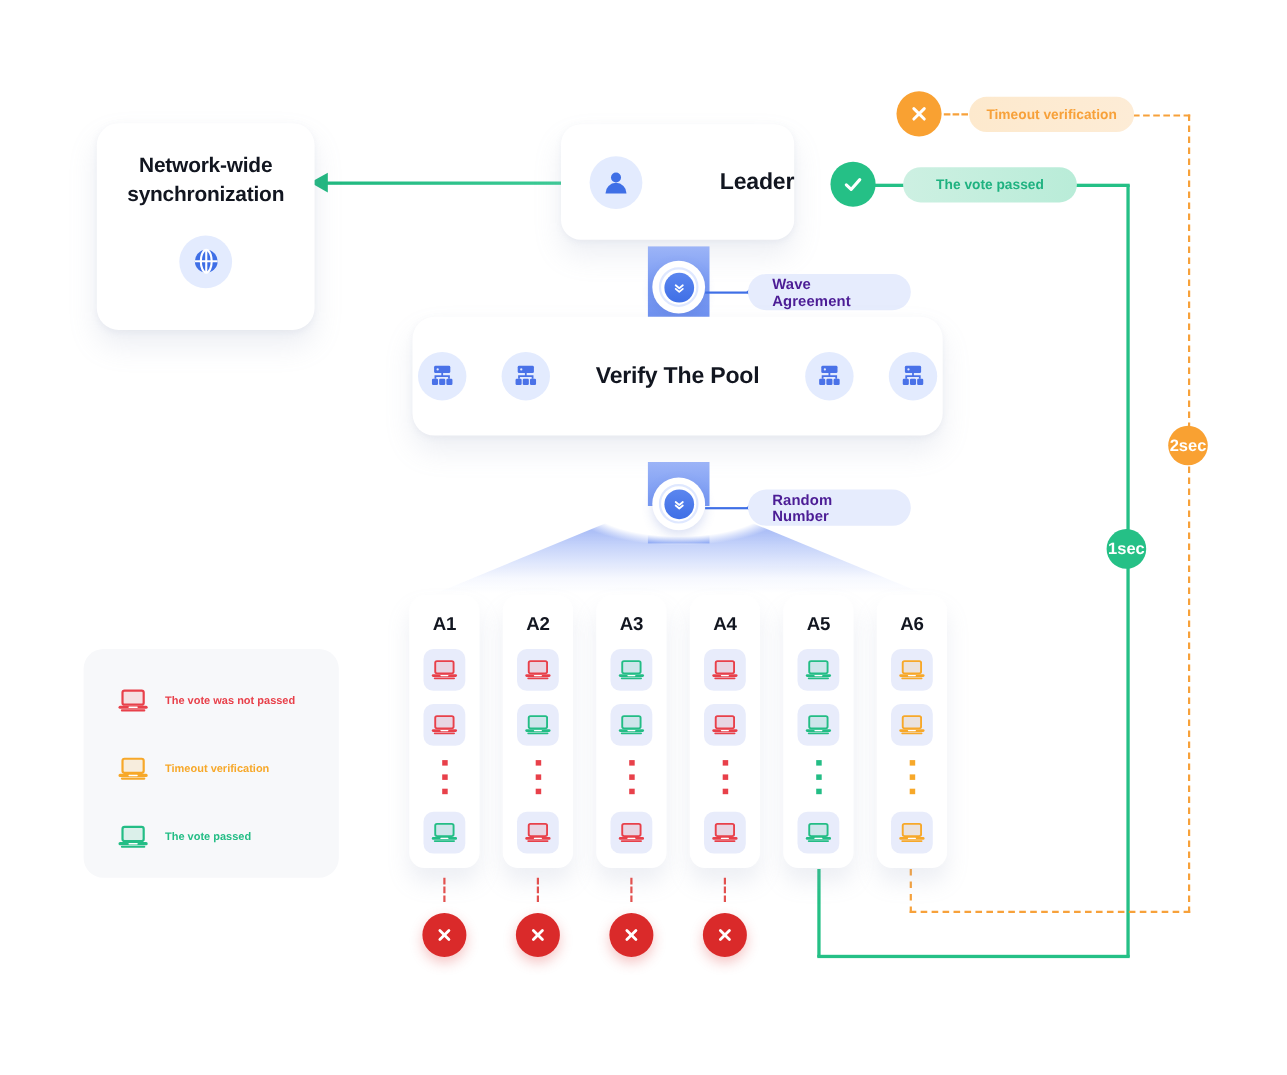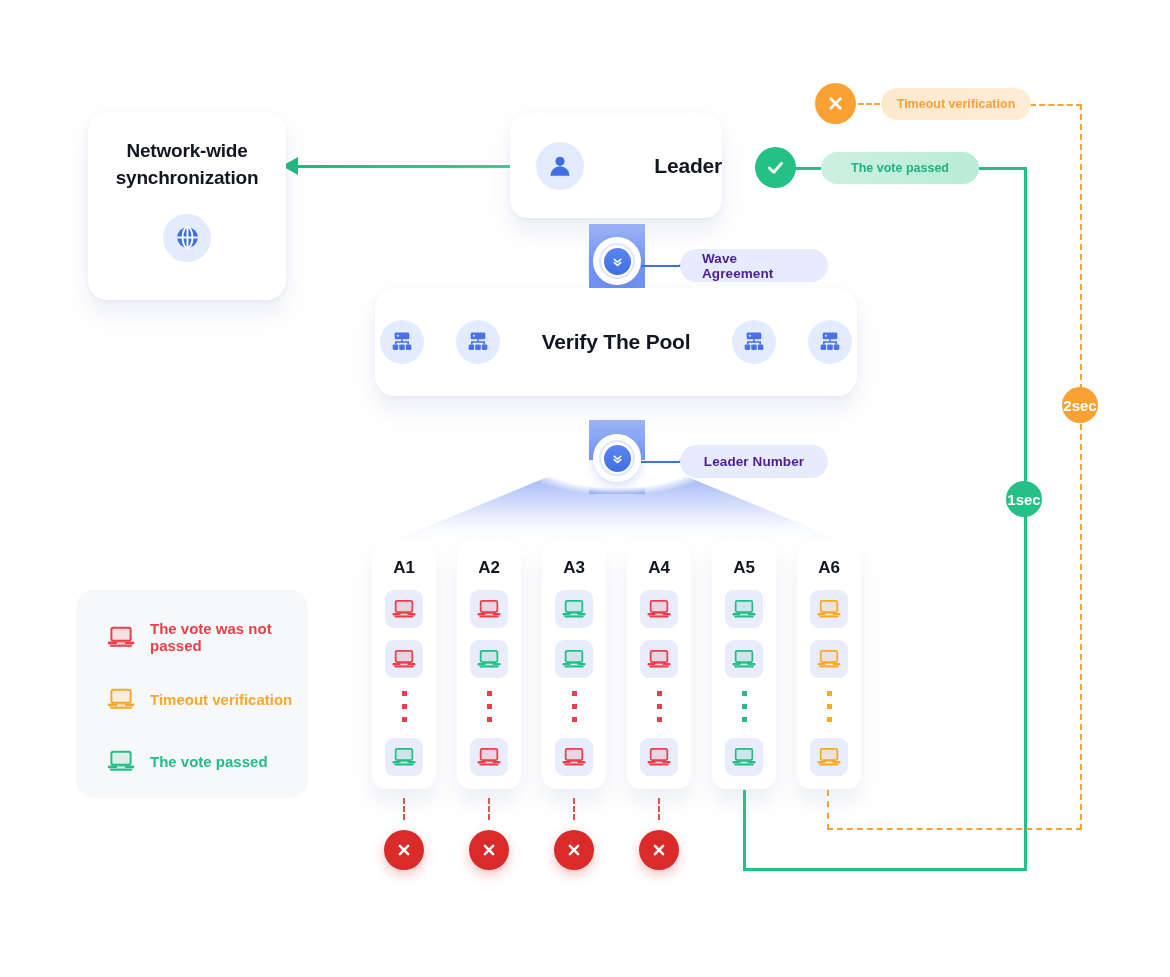--- a/index.html
+++ b/index.html
@@ -130,21 +130,21 @@
     display:flex; align-items:center; justify-content:center;
     color:#1fb280; font-size:12.5px; font-weight:700;
   }
 
   
   #legend {
     position:absolute; left:76px; top:590px; width:232px; height:208px;
     background:#f7f8fa; border-radius:18px; padding:26px 0 0 30px;
   }
   #legend .row { display:flex; align-items:center; gap:14px; height:42px; margin-bottom:20px; }
-  #legend .row .txt { font-size:15px; font-weight:700; }
+  #legend .row .txt { font-size:10px; font-weight:700; }
 
   
   .acol {
     position:absolute; top:541px; width:64px; height:248px; background:#fff;
     border-radius:14px; box-shadow:0 13px 20px rgba(150,162,190,.17);
     display:flex; flex-direction:column; align-items:center; padding-top:17px;
   }
   .acol .aname { font-size:17px; font-weight:700; color:#121620; letter-spacing:-.2px;}
   .lap {
     width:38px; height:38px; border-radius:9px; background:#e8ecfb;
@@ -294,21 +294,21 @@
       <div class="core">
         <svg width="13" height="13" viewBox="0 0 24 24" fill="none" stroke="#fff" stroke-width="3" stroke-linecap="round" stroke-linejoin="round">
           <polyline points="6,8 12,13 18,8"></polyline>
             <polyline points="6,14 12,19 18,14"></polyline>
         </svg>
       </div>
     </div>
   </div>
   <div class="conn-line" id="conn-rand"></div>
   <div class="conn-dot" id="dot-rand"></div>
-  <div class="tag-blue" id="tag-rand">Leader Number</div>
+  <div class="tag-blue" id="tag-rand">Random Number</div>
 
   <div class="circ-badge" id="x-badge">
     <svg width="19" height="19" viewBox="0 0 24 24" stroke="#fff" stroke-width="3.4" stroke-linecap="round">
       <line x1="6" y1="6" x2="18" y2="18"></line>
         <line x1="18" y1="6" x2="6" y2="18"></line>
     </svg>
   </div>
   <div class="od odh" style="left:858px; top:103px; width:22px;"></div>
   <div class="pill-orange">Timeout verification</div>
 

